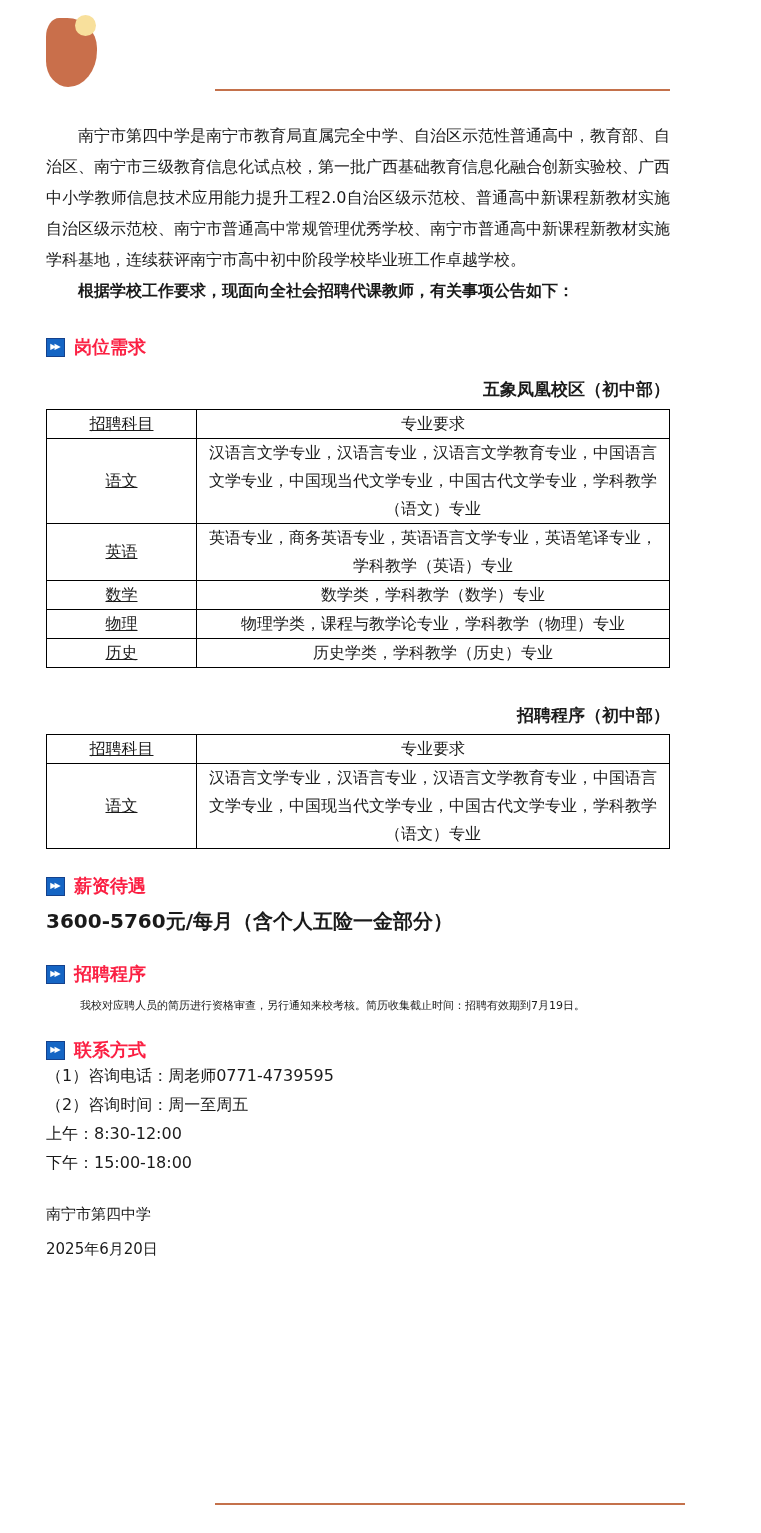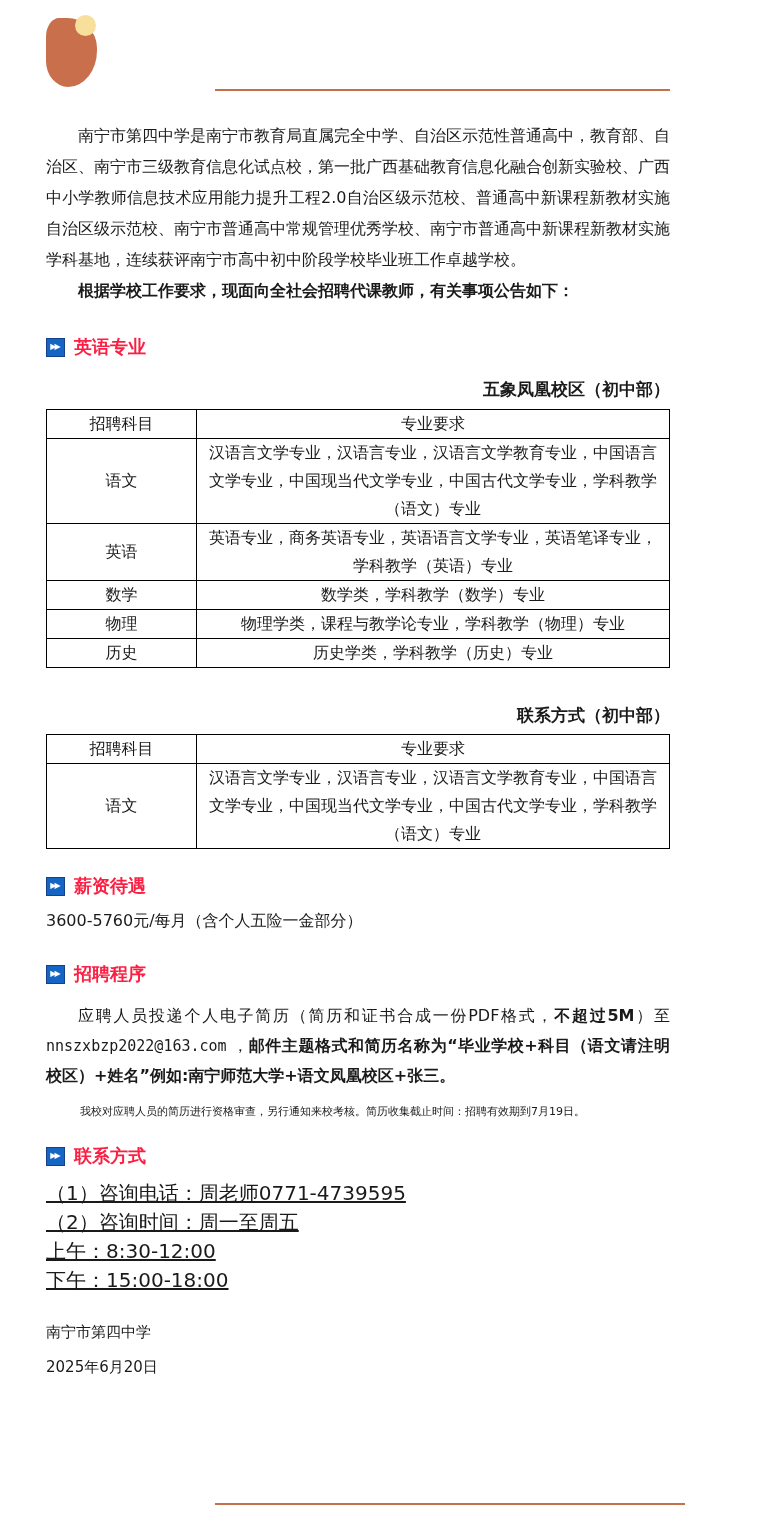--- a/index.html
+++ b/index.html
@@ -32,28 +32,28 @@
   .sec.salary{margin-top:26px;}
   .sec.procedure{margin-top:27px;}
   .sec.contact{margin-top:24px;}
   
   .campus-title{font-weight:bold;font-size:17px;text-align:right;line-height:22px;}
   .campus-title.first{margin:20px 0 9px;}
   .campus-title.second{margin:36px 0 8px;}
   table.jobs{width:100%;border-collapse:collapse;table-layout:fixed;}
   table.jobs th,table.jobs td{border:1.5px solid #000;font-weight:normal;font-size:16px;
         line-height:28px;text-align:center;padding:0 6px;vertical-align:middle;}
-  table.jobs .c1{width:150px;}
+  table.jobs .c1{width:150px;text-decoration:underline;}
   
-  .salary-text{margin:9px 0 10px;font-size:16px;line-height:30px;}
+  .salary-text{margin:9px 0 10px;font-size:20px;line-height:30px;font-weight:bold;}
   .proc-p1{margin:16px 0 0;font-size:16px;line-height:30px;text-indent:2em;text-align:justify;}
   .proc-p1 b{font-weight:bold;}
   .mono{font-family:"DejaVu Sans Mono",monospace;font-size:15px;}
   .proc-p2{margin:12px;font-size:11px;line-height:18px;text-indent:2em;text-align:justify;}
-  .contact-lines{margin-top:12px;font-size:20px;line-height:29px;text-decoration:underline;}
+  .contact-lines{margin-top:0;font-size:16px;line-height:29px;}
   .contact-lines div{white-space:pre;}
   
   .footer{margin-top:20px;text-align:left;padding-right:69px;font-size:15px;line-height:35px;}
   .footer .date{padding-right:8px;}
 </style>
 </head>
 <body>
 
 <div class="page">
 
@@ -63,21 +63,21 @@
   </div>
   <div class="top-rule"></div>
 
   <div class="content">
 
     <p class="para">南宁市第四中学是南宁市教育局直属完全中学、自治区示范性普通高中，教育部、自治区、南宁市三级教育信息化试点校，第一批广西基础教育信息化融合创新实验校、广西中小学教师信息技术应用能力提升工程2.0自治区级示范校、普通高中新课程新教材实施自治区级示范校、南宁市普通高中常规管理优秀学校、南宁市普通高中新课程新教材实施学科基地，连续获评南宁市高中初中阶段学校毕业班工作卓越学校。</p>
     <p class="para bold">根据学校工作要求，现面向全社会招聘代课教师，有关事项公告如下：</p>
 
     <div class="sec positions">
       <span class="sec-icon">▶▶</span>
-      <span class="sec-title">英语专业</span>
+      <span class="sec-title">岗位需求</span>
     </div>
 
     <div class="campus-title first">五象凤凰校区（初中部）</div>
     <table class="jobs">
       <tbody>
           <tr>
         <th class="c1">招聘科目</th>
         <th>专业要求</th>
       </tr>
       <tr>
@@ -96,21 +96,21 @@
         <td class="c1">物理</td>
         <td>物理学类，课程与教学论专业，学科教学（物理）专业</td>
       </tr>
       <tr>
         <td class="c1">历史</td>
         <td>历史学类，学科教学（历史）专业</td>
       </tr>
     </tbody>
       </table>
 
-    <div class="campus-title second">联系方式（初中部）</div>
+    <div class="campus-title second">招聘程序（初中部）</div>
     <table class="jobs">
       <tbody>
           <tr>
         <th class="c1">招聘科目</th>
         <th>专业要求</th>
       </tr>
       <tr>
         <td class="c1">语文</td>
         <td>汉语言文学专业，汉语言专业，汉语言文学教育专业，中国语言文学专业，中国现当代文学专业，中国古代文学专业，学科教学（语文）专业</td>
       </tr>
@@ -120,21 +120,20 @@
     <div class="sec salary">
       <span class="sec-icon">▶▶</span>
       <span class="sec-title">薪资待遇</span>
     </div>
     <p class="salary-text">3600-5760元/每月（含个人五险一金部分）</p>
 
     <div class="sec procedure">
       <span class="sec-icon">▶▶</span>
       <span class="sec-title">招聘程序</span>
     </div>
-    <p class="proc-p1"><span>应聘人员投递个人电子简历（简历和证书合成一份PDF格式，</span><b>不超过5M</b><span>）至</span><span class="mono">nnszxbzp2022@163.com</span><span> ，</span><b>邮件主题格式和简历名称为“毕业学校+科目（语文请注明校区）+姓名”例如:南宁师范大学+语文凤凰校区+张三。</b></p>
     <p class="proc-p2">我校对应聘人员的简历进行资格审查，另行通知来校考核。简历收集截止时间：招聘有效期到7月19日。</p>
 
     <div class="sec contact">
       <span class="sec-icon">▶▶</span>
       <span class="sec-title">联系方式</span>
     </div>
     <div class="contact-lines">
       <div>（1）咨询电话：周老师0771-4739595</div>
       <div>（2）咨询时间：周一至周五</div>
       <div>上午：8:30-12:00</div>

